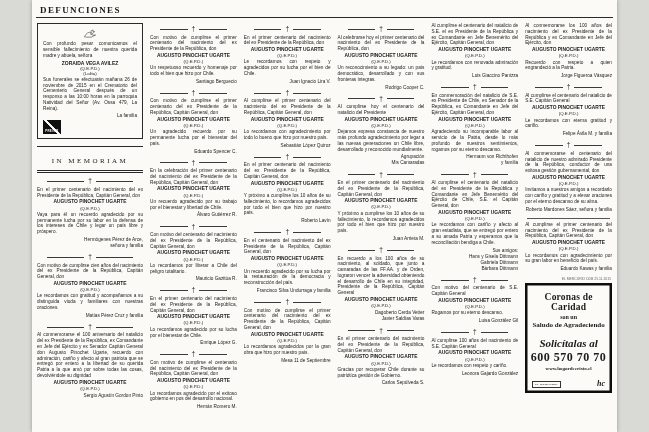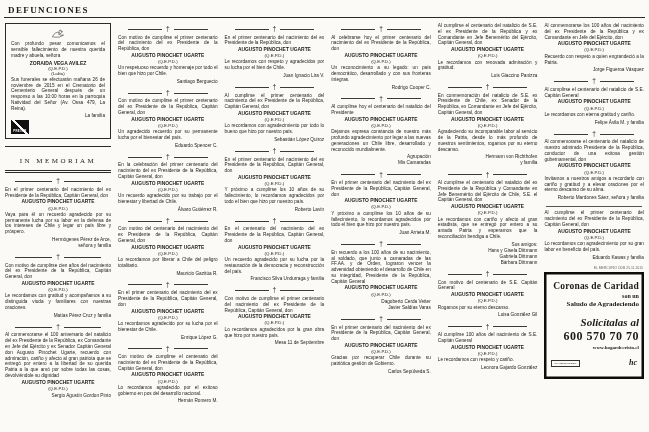--- a/index.html
+++ b/index.html
@@ -1,16 +1,16 @@
 <!DOCTYPE html>
 <html><head>
 <meta charset="utf-8">
 <style>
   html,body{margin:0;padding:0;background:#d9d9d6;}
-  .sheet{position:relative;width:649px;height:432px;background:#fbfaf6;color:#1b1b1b;
+  .sheet{position:relative;width:585px;height:432px;background:#fbfaf6;color:#1b1b1b;
          font-family:"Liberation Sans",sans-serif;overflow:hidden;margin:0 auto;
          box-shadow:0 0 4px rgba(0,0,0,.3);}
   .masthead{padding:5px 8px 0 8px;}
   .masthead h1{margin:0;font-family:"Liberation Serif",serif;font-weight:bold;
                font-size:9px;letter-spacing:1.4px;}
   .toprule{border-top:1px solid #2a2a2a;margin:2px 4px 0 4px;}
   .cols{display:flex;gap:7px;padding:5px 5px 0 5px;align-items:flex-start;}
   .col{flex:1 1 0;min-width:0;}
   .col.first{flex:0 0 106px;}
   
@@ -37,21 +37,21 @@
           background:linear-gradient(45deg,transparent 44%,#fff 47%,#fff 53%,transparent 56%);}
   .prever .ptxt{position:relative;color:#fff;font-size:2.8px;text-align:center;
           letter-spacing:.3px;padding-bottom:1px;font-weight:bold;}
   
   .memoriam{margin:7px 0 5px 0;border-top:1px solid #2a2a2a;border-bottom:3px double #2a2a2a;
             text-align:center;padding:2.5px 0 3px 0;}
   .memoriam span{font-family:"Liberation Serif",serif;font-size:7px;letter-spacing:2.5px;}
   
   .credit{font-size:3.4px;color:#666;text-align:right;margin:2px 1px 2px 0;}
   .coronas{border:2px solid #0d0d0d;box-shadow:inset 0 0 0 .5px #0d0d0d;background:#fcfbf7;
-           text-align:right;font-family:"Liberation Serif",serif;padding:7px 3px 10px 3px;
+           text-align:center;font-family:"Liberation Serif",serif;padding:7px 3px 3px 3px;
            margin-top:1px;position:relative;}
   .cor-l1{font-size:9.5px;font-weight:bold;letter-spacing:.2px;}
   .cor-l2{font-size:6px;font-weight:bold;margin-top:2px;}
   .cor-l3{font-size:7px;font-weight:bold;margin-top:1px;}
   .cor-l4{font-size:11px;font-weight:bold;margin-top:8px;font-style:italic;}
   .cor-phone{font-size:12px;font-weight:bold;letter-spacing:.5px;margin-top:1px;}
   .cor-web{font-size:5px;font-weight:bold;margin-top:1px;}
   .cor-logos{display:flex;justify-content:space-between;align-items:flex-end;
              margin-top:9px;padding:0 2px;}
   .cor-merc{font-size:2.8px;font-weight:bold;letter-spacing:.2px;border:0.5px solid #333;

